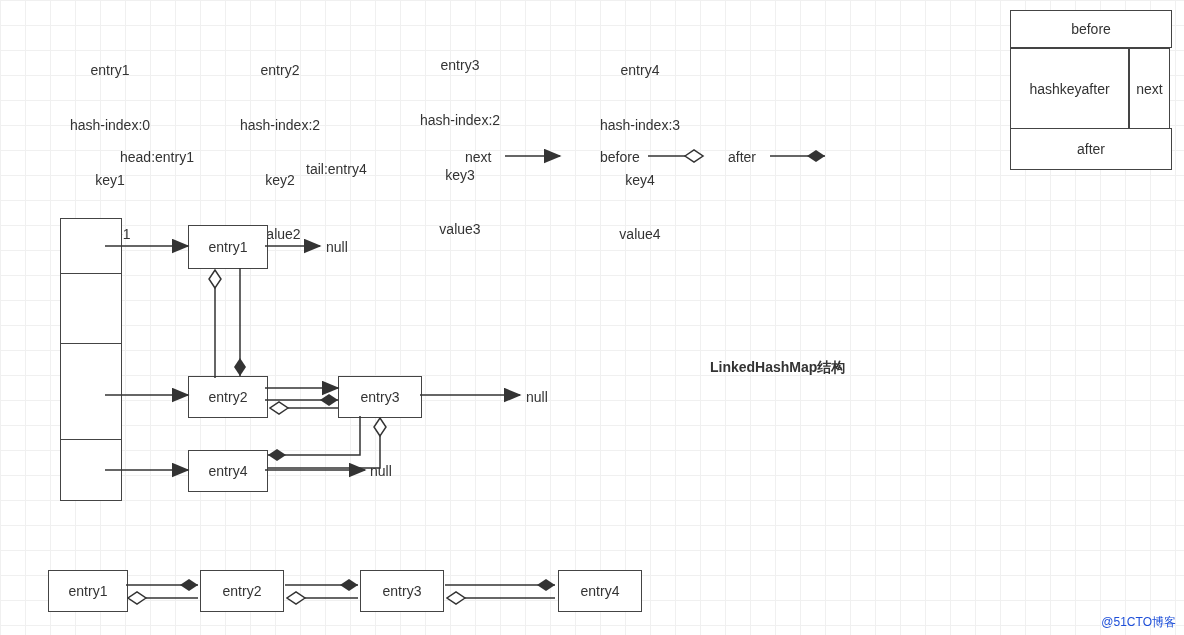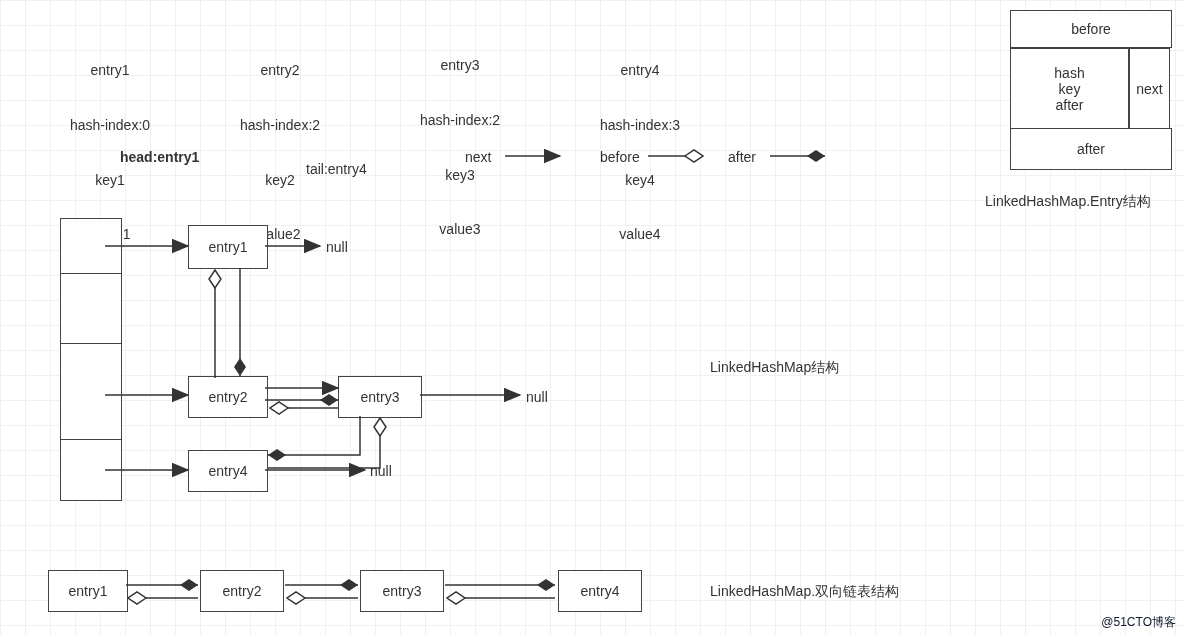--- a/index.html
+++ b/index.html
@@ -41,21 +41,21 @@
     background: #fff;
     display: flex;
     align-items: center;
     justify-content: center;
   }
   .watermark {
     position: absolute;
     right: 8px;
     bottom: 4px;
     font-size: 12px;
-    color: #0f172a;
+    color: #1d4ed8;
     z-index: 2;
   }
   svg { position: absolute; left:0; top:0; width:1184px; height:635px; z-index:1; pointer-events:none;}
 </style>
 </head>
 <body>
 
 <div class="grid-bg"></div>
 <div class="canvas">
 
@@ -130,45 +130,44 @@
     <div>key3</div>
     <div>value3</div>
   </div>
   <div class="txt" style="left:580px; top:25px; width:120px;">
     <div>entry4</div>
     <div>hash-index:3</div>
     <div>key4</div>
     <div>value4</div>
   </div>
 
-  <div class="txt" style="left:120px; top:148px;font-weight:bold;">head:entry1</div>
+  <div class="txt" style="left:120px; top:148px;">head:entry1</div>
   <div class="txt" style="left:306px; top:160px;">tail:entry4</div>
   <div class="txt" style="left:465px; top:148px;">next</div>
   <div class="txt" style="left:600px; top:148px;">before</div>
   <div class="txt" style="left:728px; top:148px;">after</div>
 
   <div style="position:absolute; left:1010px; top:10px; width:160px;">
     <div class="box" style="position:relative; width:160px; height:36px;">
       <span>before</span>
     </div>
     <div style="position:relative; width:160px; height:80px; display:flex;">
-      <div class="box" style="position:relative; flex:3; height:80px; flex-direction:column;">
+      <div class="box" style="position:relative; flex:3; height:80px; flex-direction:row;">
         <div>hash</div>
         <div>key</div>
         <div>after</div>
       </div>
       <div class="box" style="position:relative; flex:1; height:80px;">
         <span>next</span>
       </div>
     </div>
     <div class="box" style="position:relative; width:160px; height:40px;">
       <span>after</span>
     </div>
   </div>
-  <div class="txt" style="left:985px; top:192px;">LinkedHashMap.Entry结构</div>
 
   <div class="box" style="left:60px; top:218px; width:60px; height:55px;"></div>
   <div class="box" style="left:60px; top:273px; width:60px; height:70px;"></div>
   <div class="box" style="left:60px; top:343px; width:60px; height:96px;"></div>
   <div class="box" style="left:60px; top:439px; width:60px; height:60px;"></div>
 
   <div class="box" style="left:188px; top:225px; width:78px; height:42px;">
     <span>entry1</span>
   </div>
   <div class="box" style="left:188px; top:376px; width:78px; height:40px;">
@@ -178,32 +177,31 @@
     <span>entry3</span>
   </div>
   <div class="box" style="left:188px; top:450px; width:78px; height:40px;">
     <span>entry4</span>
   </div>
 
   <div class="txt" style="left:326px; top:238px;">null</div>
   <div class="txt" style="left:526px; top:388px;">null</div>
   <div class="txt" style="left:370px; top:462px;">null</div>
 
-  <div class="txt" style="left:710px; top:358px;">LinkedHashMap结构</div>
+  <div class="txt" style="left:710px; top:358px;font-weight:bold;">LinkedHashMap结构</div>
 
   <div class="box" style="left:48px; top:570px; width:78px; height:40px;">
     <span>entry1</span>
   </div>
   <div class="box" style="left:200px; top:570px; width:82px; height:40px;">
     <span>entry2</span>
   </div>
   <div class="box" style="left:360px; top:570px; width:82px; height:40px;">
     <span>entry3</span>
   </div>
   <div class="box" style="left:558px; top:570px; width:82px; height:40px;">
     <span>entry4</span>
   </div>
 
-  <div class="txt" style="left:710px; top:582px;">LinkedHashMap.双向链表结构</div>
 
 </div>
 
 <div class="watermark">@51CTO博客</div>
 
 </body></html>

